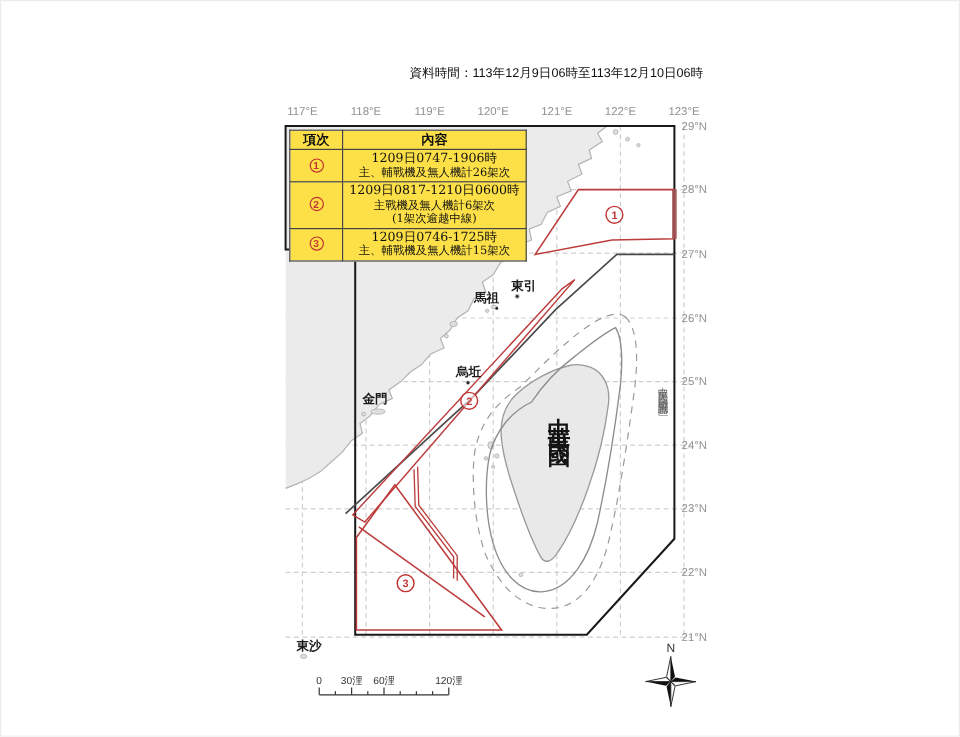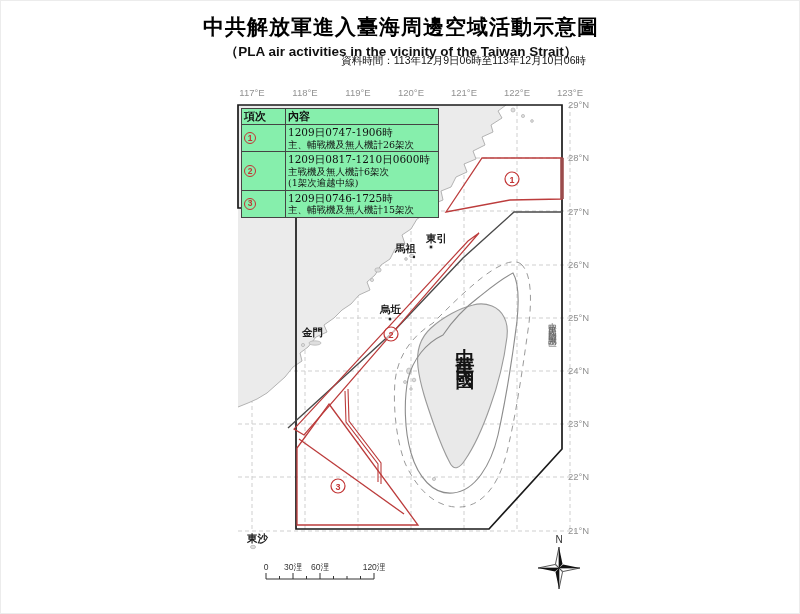--- a/index.html
+++ b/index.html
@@ -14,22 +14,22 @@
            font-size:21px; letter-spacing:1px; color:#000; }
   #subtitle { font-family:"Liberation Sans",sans-serif; font-weight:bold;
               font-size:13.5px; color:#111; margin-top:2px; }
   #datatime { position:absolute; left:0; top:53px; width:585px; text-align:right;
               font-weight:normal; font-size:10.5px; color:#111; }
 
   
   #ztable { position:absolute; left:240px; top:107px; width:198px; z-index:6;
             border-collapse:collapse; background:#fff;
             font-family:"DejaVu Serif","Liberation Serif",serif; }
-  #ztable td, #ztable th { border:1px solid #444; text-align:left; vertical-align:middle;
-            font-size:10px; line-height:1.2; color:#111; padding:1px 2px; background:#86efac; }
+  #ztable td, #ztable th { border:1px solid #444; text-align:center; vertical-align:middle;
+            font-size:10px; line-height:1.2; color:#111; padding:1px 2px; background:#fde047; }
   #ztable th { font-size:11px; font-weight:bold; }
   #ztable .c-num { width:44px; }
   .circ { display:inline-flex; align-items:center; justify-content:center;
           width:12px; height:12px; border:1px solid #c23434; border-radius:50%;
           color:#c23434; font-size:8.5px; font-weight:bold; line-height:1;
           font-family:"Liberation Sans",sans-serif; }
   .tl-main { font-size:10.5px; }
   .tl-sub  { font-size:9.5px; }
 
   
@@ -44,24 +44,20 @@
   .place-lab { fill:#1b1b1b; font-size:10.5px;
                font-family:"DejaVu Serif","Liberation Serif",serif; font-weight:bold; }
   .scale-lab { fill:#333; font-size:8.5px; }
   .zone-num { fill:#c23434; font-size:9px; font-weight:bold; }
 </style>
 </head>
 <body>
 
 <div id="page">
 
-  <div id="hdr">
-    <div id="title">中共解放軍進入臺海周邊空域活動示意圖</div>
-    <div id="subtitle">（PLA air activities in the vicinity of the Taiwan Strait）</div>
-  </div>
   <div id="datatime">資料時間：113年12月9日06時至113年12月10日06時</div>
 
   <svg width="800" height="614" viewBox="0 0 800 614" style="position:absolute;left:0;top:0;z-index:1;">
 
     <g stroke="#cfcfcf" stroke-width="1" stroke-dasharray="4 3">
       <line x1="251" y1="104" x2="251" y2="530"></line>
         <line x1="304" y1="104" x2="304" y2="530"></line>
       <line x1="357" y1="104" x2="357" y2="530"></line>
         <line x1="410" y1="104" x2="410" y2="530"></line>
       <line x1="463" y1="104" x2="463" y2="530"></line>

